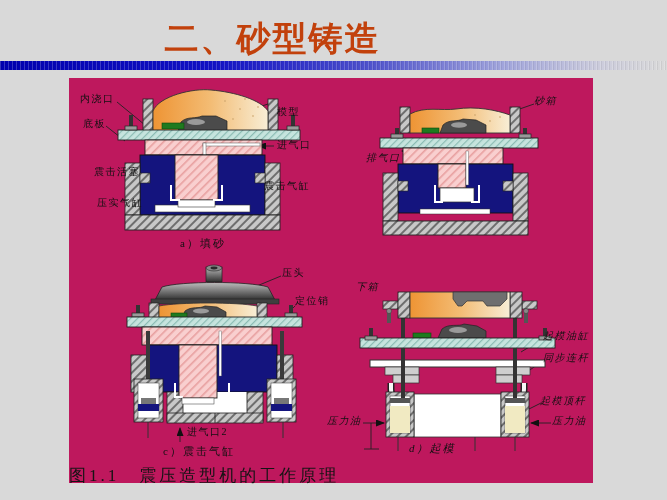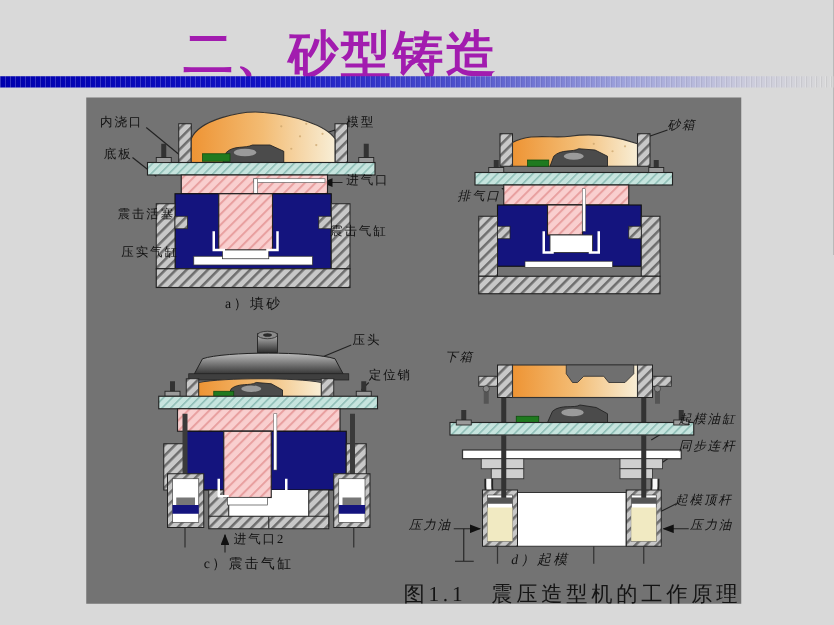--- a/index.html
+++ b/index.html
@@ -1,30 +1,30 @@
 <!DOCTYPE html>
 <html><head>
 <meta charset="utf-8">
 <style>
   html,body{margin:0;padding:0;}
   body{background:#9a9a9a;font-family:"Liberation Serif","DejaVu Serif",serif;}
   .slide{position:relative;width:667px;height:500px;background:#d9d9d9;overflow:hidden;margin:0 auto;}
   .title{position:absolute;left:0;top:16px;width:545px;text-align:center;
-         font-size:40px;font-weight:bold;color:#a21caf;letter-spacing:2px;}
+         font-size:34px;font-weight:bold;color:#c2410c;letter-spacing:2px;}
   .divider{position:absolute;left:0;top:61px;width:100%;height:9px;
     background:
       repeating-linear-gradient(90deg, rgba(255,255,255,0.20) 0 1px, rgba(0,0,0,0.06) 1px 2px, rgba(255,255,255,0) 2px 4px),
       linear-gradient(90deg,#0000b0 0%,#1212c6 32%,#4d50cc 55%,#9fa3db 75%,#ccccdc 90%,#d9d9d9 100%);}
-  .canvas{position:absolute;left:69px;top:78px;width:524px;height:405px;background:#737373;}
+  .canvas{position:absolute;left:69px;top:78px;width:524px;height:405px;background:#be185d;}
   .diagram{position:absolute;}
   .diagram svg{position:absolute;left:0;top:0;}
   .lbl{position:absolute;font-size:10px;color:#111;letter-spacing:1.5px;white-space:nowrap;line-height:1;}
   .cap{position:absolute;font-size:11px;color:#111;letter-spacing:2px;white-space:nowrap;line-height:1;}
   .cap.center{left:0;width:100%;text-align:center;}
-  .figcap{position:absolute;left:0;top:386px;width:100%;text-align:right;padding-left:13px;box-sizing:border-box;
+  .figcap{position:absolute;left:0;top:386px;width:100%;text-align:left;padding-left:0;box-sizing:border-box;
           font-size:17px;color:#141414;letter-spacing:3px;}
   #dA{left:6px;top:7px;width:270px;height:170px;}
   #dB{left:276px;top:7px;width:243px;height:178px;font-style:italic;}
   #dC{left:18px;top:177px;width:260px;height:210px;}
   #dD{left:256px;top:192px;width:265px;height:192px;font-style:italic;}
 </style>
 </head>
 <body>
 
 <svg width="0" height="0" style="position:absolute" aria-hidden="true">
@@ -102,21 +102,21 @@
         <rect x="190" y="78" width="15" height="52" fill="url(#hG)" stroke="#222" stroke-width="0.8"></rect>
         <rect x="65" y="88" width="10" height="10" fill="url(#hG)" stroke="#222" stroke-width="0.6"></rect>
         <rect x="180" y="88" width="10" height="10" fill="url(#hG)" stroke="#222" stroke-width="0.6"></rect>
         <rect x="50" y="130" width="155" height="15" fill="url(#hG)" stroke="#222" stroke-width="0.9"></rect>
         <rect x="80" y="120" width="95" height="7" fill="#fff" stroke="#333" stroke-width="0.6"></rect>
         <rect x="100" y="70" width="43" height="45" fill="url(#hP)" stroke="#222" stroke-width="0.9"></rect>
         <rect x="103" y="115" width="37" height="7" fill="#fff" stroke="#333" stroke-width="0.6"></rect>
         <path d="M96,100 v15 h9 M147,100 v15 h-9" stroke="#fff" stroke-width="2" fill="none"></path>
       </svg>
       <span class="lbl" style="left:5px;top:9px">内浇口</span>
-      <span class="lbl" style="left:202px;top:9px">模型</span>
+      <span class="lbl" style="left:202px;top:22px">模型</span>
       <span class="lbl" style="left:8px;top:34px">底板</span>
       <span class="lbl" style="left:202px;top:55px">进气口</span>
       <span class="lbl" style="left:19px;top:82px">震击活塞</span>
       <span class="lbl" style="left:189px;top:96px">震击气缸</span>
       <span class="lbl" style="left:22px;top:113px">压实气缸</span>
       <span class="cap center" style="top:153px;padding-right:14px;box-sizing:border-box;">a）填砂</span>
     </div>
 
     <div class="diagram" id="dB">
       <svg width="243" height="178" viewBox="0 0 243 178">

